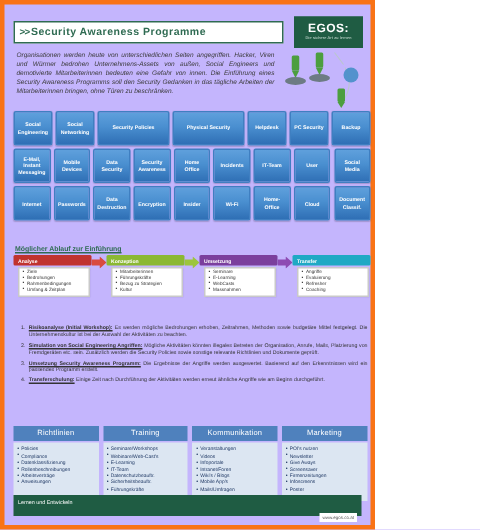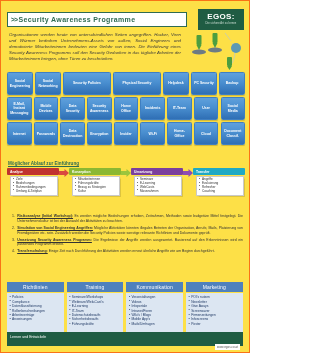--- a/index.html
+++ b/index.html
@@ -5,22 +5,22 @@
   html,body{margin:0;padding:0;}
   body{
     width:250px;height:353px;overflow:hidden;
     background:#ffffff;
     font-family:"Liberation Sans", sans-serif;
     color:#333;
   }
   .page{
     position:relative;width:250px;height:353px;
     box-sizing:border-box;
-    border:1px solid #f97316;
-    background:#fde047;
+    border:3px solid #f97316;
+    background:#c4b5fd;
   }
 
   
   .header{
     position:relative;height:30px;
     padding:0;
   }
   .title-bar{
     position:absolute;left:6px;top:11px;width:178px;height:13px;
     border:1px solid #2f6b52;

